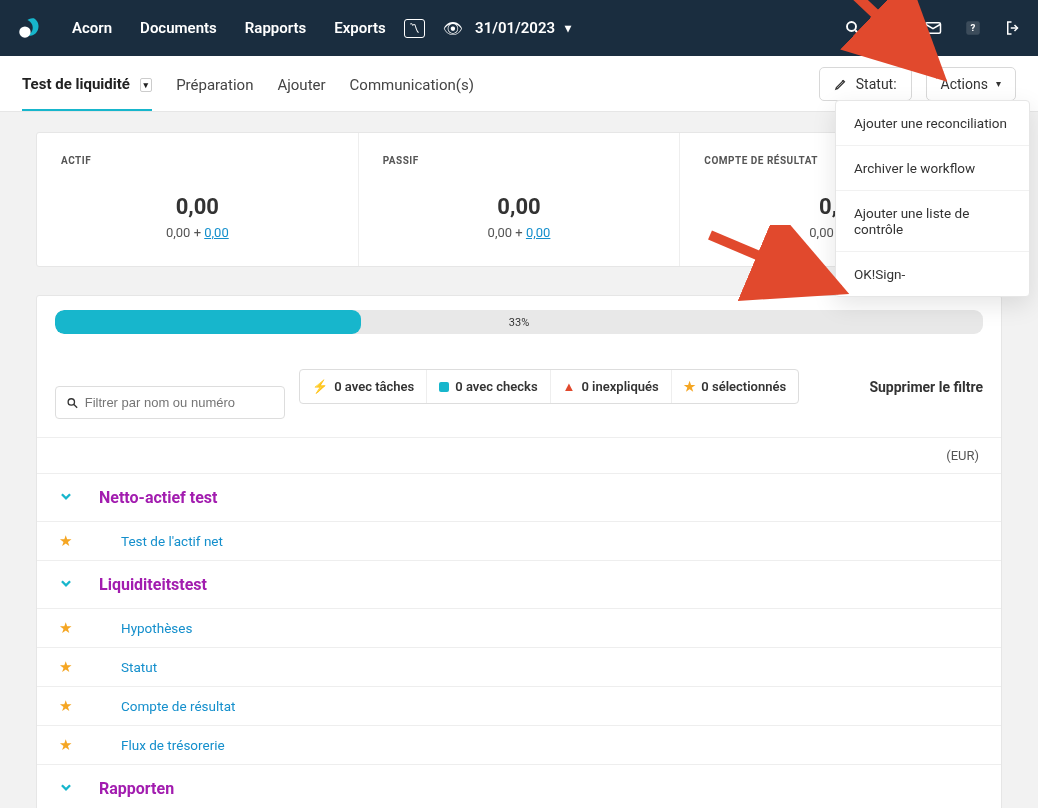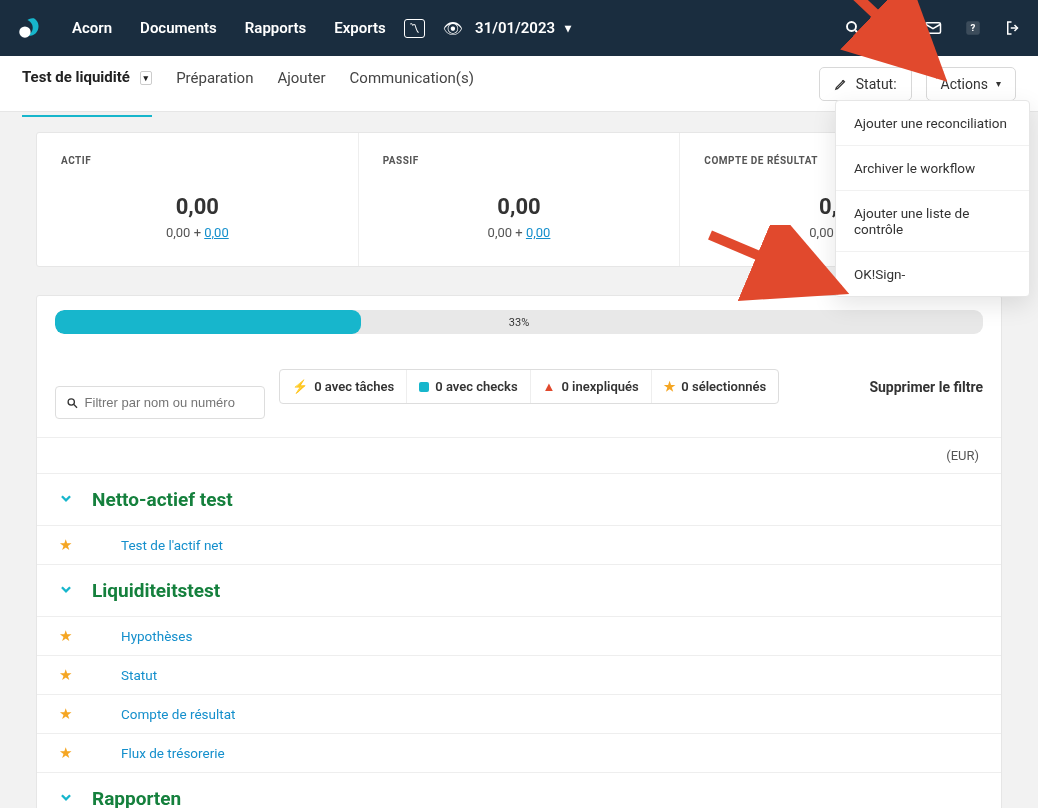--- a/index.html
+++ b/index.html
@@ -38,21 +38,21 @@
   .subbar {
     background:#fff;
     height: 56px;
     display:flex;
     align-items:center;
     padding: 0 22px;
     border-bottom:1px solid #e6e6e6;
     position:relative;
   }
   .tabs { display:flex; gap:24px; align-items:center; }
-  .tab { font-size:15px; color:#444; cursor:pointer; padding: 18px 0 29px 0; }
+  .tab { font-size:15px; color:#444; cursor:pointer; padding: 18px 0 16px 0; }
   .tab.active { color:#222; font-weight:700; border-bottom: 2px solid #17b6cc; }
   .tab .dd { display:inline-block; border:1px solid #ccc; border-radius:2px; font-size:9px; padding:1px 3px; margin-left:6px; vertical-align:middle; cursor:pointer;}
   .subbar-right { margin-left:auto; display:flex; gap:14px; align-items:center; }
   .btn { background:#fff; border:1px solid #d8d8d8; border-radius:5px; padding:8px 14px; font-size:14px; display:flex; align-items:center; gap:8px; cursor:pointer; }
   .btn .caret { font-size:10px; }
 
   
   .content { padding: 20px 36px; }
   .cards { background:#fff; border:1px solid #e6e6e6; border-radius:3px; display:flex; }
   .card { flex:1; padding: 22px 24px 26px 24px; border-left:1px solid #eee; text-align:center;}
@@ -61,36 +61,36 @@
   .card-val { font-size:22px; font-weight:700; color:#333; }
   .card-sub { margin-top:6px; font-size:13px; color:#555; }
   .card-sub a { color:#148fcc; text-decoration:underline; cursor:pointer;}
 
   .panel { background:#fff; border:1px solid #e6e6e6; border-radius:3px; margin-top:28px; }
   .progress-wrap { padding: 14px 18px 8px 18px; }
   .progress-track { background:#e8e8e8; height:24px; border-radius:9px; position:relative; overflow:hidden;}
   .progress-fill { background:#17b6cc; height:100%; border-radius:9px; }
   .progress-label { position:absolute; left:50%; top:50%; transform:translate(-50%,-50%); font-size:11px; color:#333;}
   .toolbar { display:flex; align-items:center; padding: 12px 18px 18px 18px; gap:14px; }
-  .search { border:1px solid #ddd; border-radius:4px; display:flex; align-items:center; padding:8px 10px; width:210px; color:#888;margin-top:32px; }
+  .search { border:1px solid #ddd; border-radius:4px; display:flex; align-items:center; padding:8px 10px; width:230px; color:#888;margin-top:32px; }
   .search input { border:none; outline:none; font-size:13px; width:100%; color:#333; }
   .chipgroup { display:flex; border:1px solid #ddd; border-radius:4px; overflow:hidden; }
   .chip { padding:9px 12px; font-size:13px; font-weight:600; color:#333; display:flex; align-items:center; gap:6px; border-left:1px solid #eee; cursor:pointer;}
   .chip:first-child { border-left:none; }
   .chip.green .dot { color:#2fbf3a; }
   .chip.blue .sq { width:10px; height:10px; background:#17b6cc; display:inline-block; border-radius:2px;}
   .chip.red .tri { color:#e1492d; }
   .chip.gold .star { color:#f5a623; }
   .toolbar-right { margin-left:auto; display:flex; gap:18px; align-items:center; }
   .linkish { font-size:14px; font-weight:700; color:#333; cursor:pointer; }
 
   .thead { display:flex; justify-content:flex-end; padding:10px 22px; border-top:1px solid #eee; border-bottom:1px solid #eee; color:#555; font-size:13px; }
   .group-row { display:flex; align-items:center; padding: 14px 22px; border-bottom:1px solid #eee; }
   .group-row .chev-ico { width:22px; color:#17b6cc; font-weight:900; transform:rotate(0deg); cursor:pointer;}
-  .group-row .gtitle { font-size:19px; font-weight:700; color:#15803d; margin-left:11px;}
+  .group-row .gtitle { font-size:16px; font-weight:700; color:#a21caf; margin-left:18px;}
   .item-row { display:flex; align-items:center; padding: 10px 22px; border-bottom:1px solid #eee; }
   .item-row .star { width:22px; color:#f5a623; font-size:15px;}
   .item-row a { margin-left:40px; color:#148fcc; font-size:13.5px; text-decoration:none; cursor:pointer; }
 
   
   .dropdown {
     position:absolute;
     right:8px;
     top:100px;
     width:195px;

